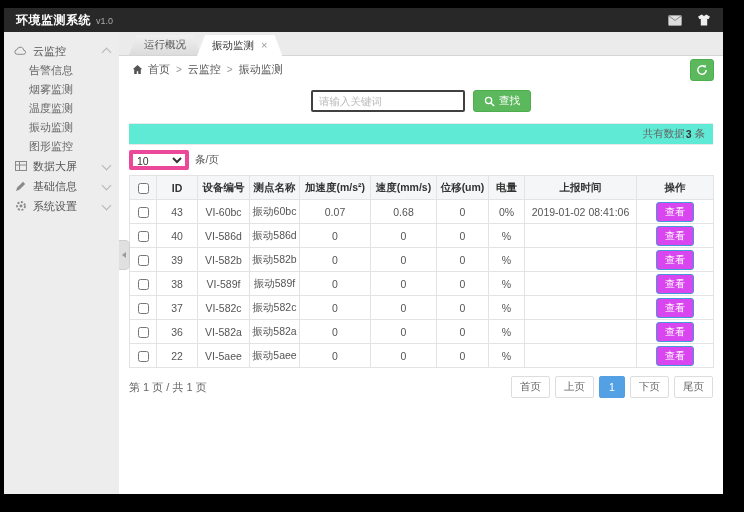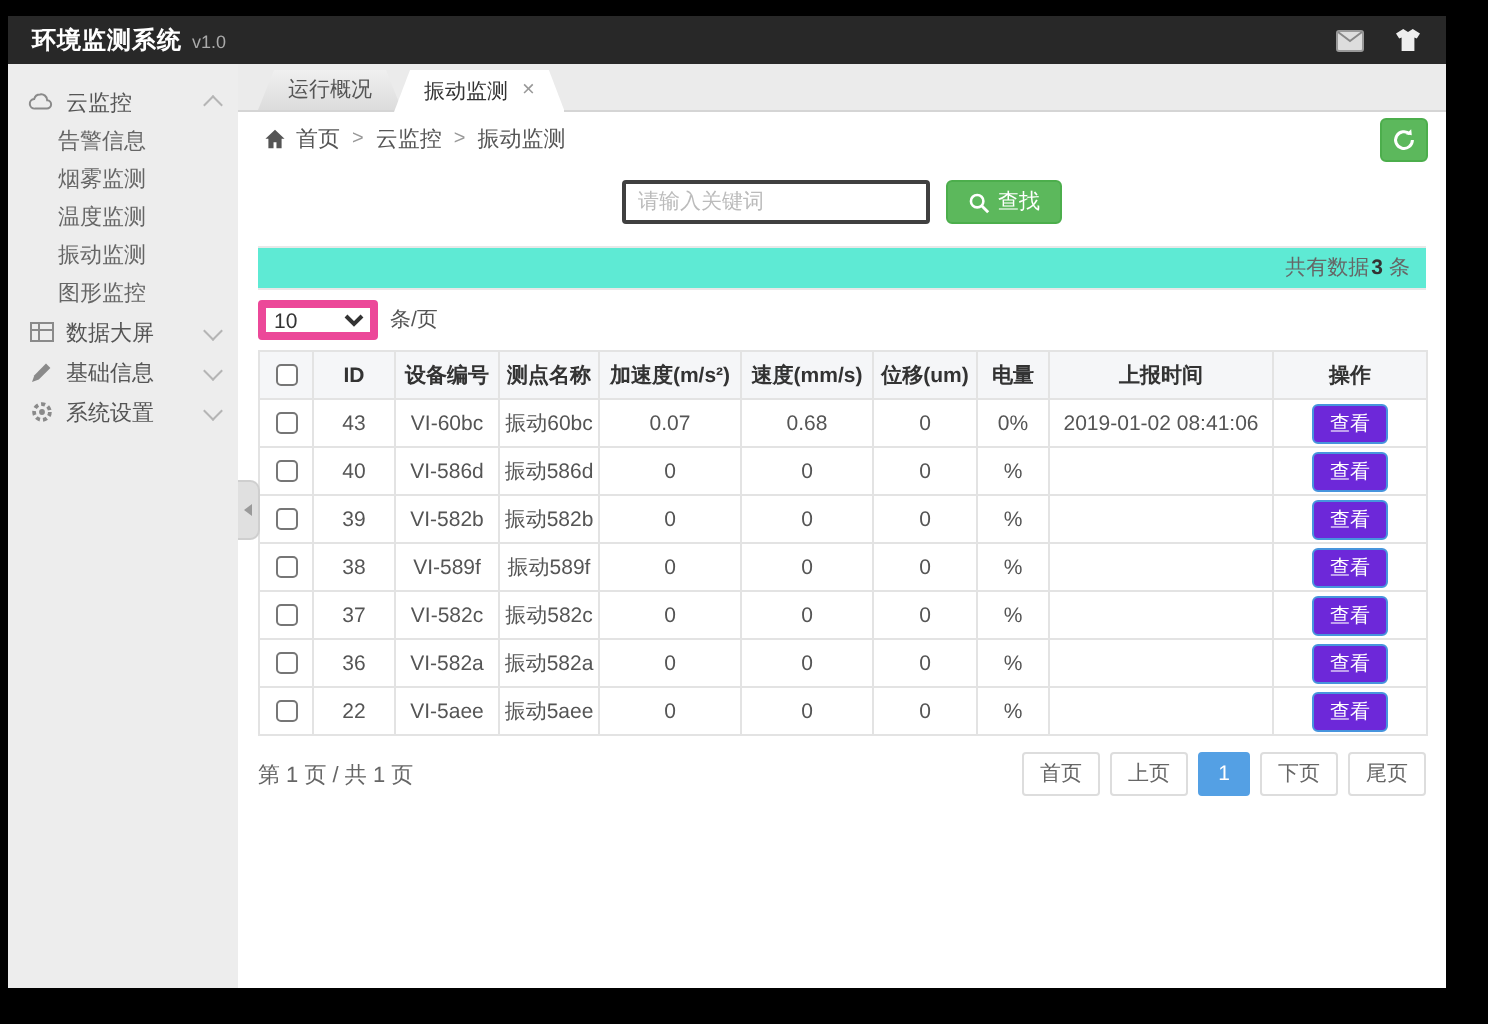--- a/index.html
+++ b/index.html
@@ -80,21 +80,21 @@
   .sizerow{height:26px;display:flex;align-items:center;gap:6px;font-size:10.5px;color:#555;
     margin:2px 0 2px 0;flex:none;}
   .size-select{width:60px;height:20px;border:4px solid #ec4899;border-radius:2px;font-size:10.5px;
     color:#333;background:#fff;font-family:inherit;}
 
   table.grid{width:100%;border-collapse:collapse;table-layout:fixed;font-size:10.5px;color:#555;}
   .grid th,.grid td{border:1px solid #e3e3e3;text-align:center;height:23px;padding:0 2px;
     overflow:hidden;white-space:nowrap;}
   .grid th{background:#f5f6f8;color:#333;font-weight:bold;}
   .grid input[type=checkbox]{width:11px;height:11px;margin:0;vertical-align:middle;}
-  .view-btn{background:#6d28d9;color:#fff;border:1px solid #4795dd;border-radius:3px;font-size:10px;
+  .view-btn{background:#d946ef;color:#fff;border:1px solid #4795dd;border-radius:3px;font-size:10px;
     padding:2px 8px;cursor:pointer;font-family:inherit;}
 
   .pagerow{display:flex;align-items:center;margin-top:8px;font-size:11px;color:#666;flex:none;}
   .pagebtns{margin-left:auto;display:flex;gap:5px;}
   .pbtn{height:20px;border:1px solid #ddd;background:#fff;color:#666;font-size:10.5px;border-radius:2px;
     display:flex;align-items:center;justify-content:center;padding:0 8px;cursor:pointer;}
   .pbtn.current{background:#54a0e4;border-color:#54a0e4;color:#fff;width:24px;padding:0;}
 
   svg{display:block;}
 </style>

